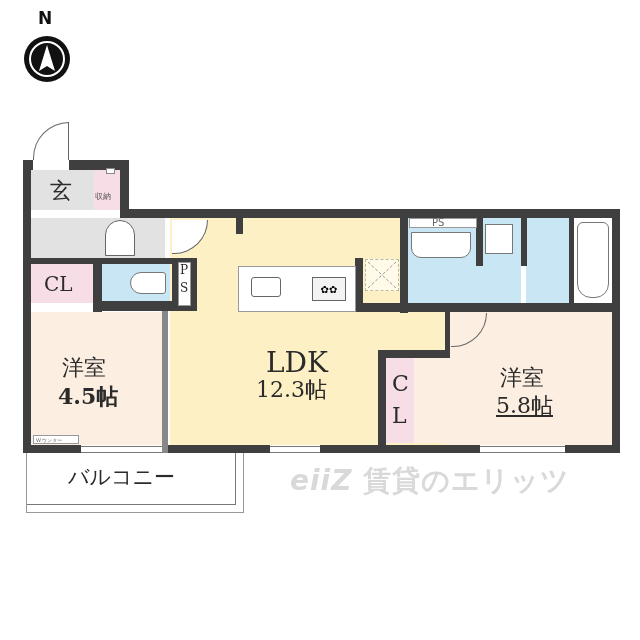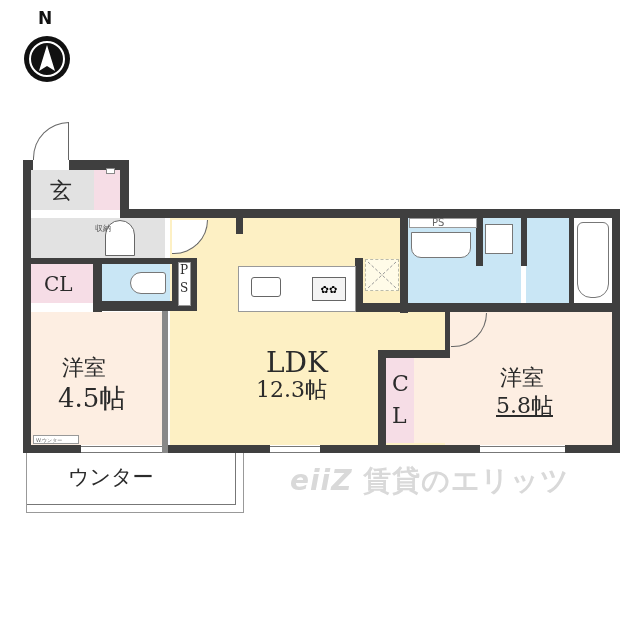--- a/index.html
+++ b/index.html
@@ -99,37 +99,37 @@
 
   <div class="abs" style="left:130px;top:272px;width:36px;height:22px;background:#fff;border:1px solid #777;border-radius:11px 3px 3px 11px;"></div>
 
   <div class="abs" style="left:178px;top:262px;width:13px;height:44px;background:#fff;border:1px solid #999;"></div>
   <div class="label" style="left:180px;top:264px;font-size:12px;">P</div>
   <div class="label" style="left:180px;top:282px;font-size:12px;">S</div>
 
   <div class="abs" style="left:106px;top:168px;width:9px;height:6px;background:#fff;border:1px solid #888;"></div>
 
   <div class="label" style="left:50px;top:179px;font-size:22px;">玄</div>
-  <div class="label small" style="left:95px;top:193px;font-size:8px;color:#555;margin-top:32px;">収納</div>
+  <div class="label small" style="left:95px;top:193px;font-size:8px;color:#555;">収納</div>
   <div class="label" style="left:44px;top:273px;font-size:20px;">CL</div>
 
   <div class="label" style="left:62px;top:356px;font-size:22px;">洋室</div>
-  <div class="label" style="left:58px;top:384px;font-size:26px;">4.5帖</div>
+  <div class="label" style="left:58px;top:384px;font-size:22px;font-weight:bold;">4.5帖</div>
   <div class="abs small" style="left:33px;top:435px;width:46px;height:9px;border:1px solid #999;background:#fff;font-size:5px;color:#666;line-height:8px;padding-left:2px;">W.ウンター</div>
 
   <div class="label" style="left:266px;top:348px;font-size:28px;">LDK</div>
   <div class="label" style="left:256px;top:378px;font-size:22px;">12.3帖</div>
 
   <div class="label" style="left:392px;top:372px;font-size:22px;">C</div>
   <div class="label" style="left:392px;top:404px;font-size:22px;">L</div>
 
   <div class="label" style="left:500px;top:366px;font-size:22px;">洋室</div>
   <div class="label" style="left:496px;top:394px;font-size:22px;text-decoration:underline;">5.8帖</div>
 
   <div class="abs" style="left:26px;top:453px;width:210px;height:52px;border:1px solid #777;border-top:none;"></div>
   <div class="abs" style="left:26px;top:453px;width:218px;height:60px;border:1px solid #999;border-top:none;"></div>
-  <div class="label small" style="left:68px;top:466px;font-size:21px;">ウンター</div>
+  <div class="label small" style="left:68px;top:466px;font-size:21px;">バルコニー</div>
 </div>
 
 <div class="watermark">
   <span style="font-style:italic;">eiiZ</span>
   <span>賃貸のエリッツ</span>
 </div>
 
 </body></html>

